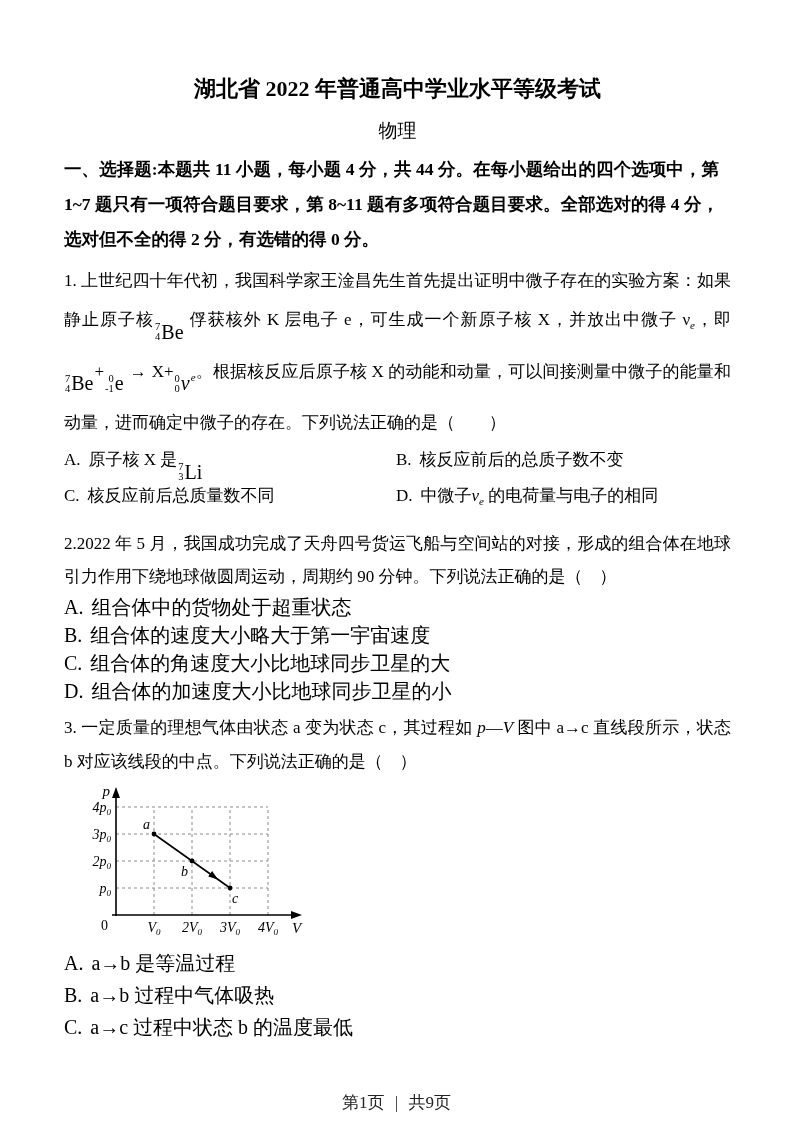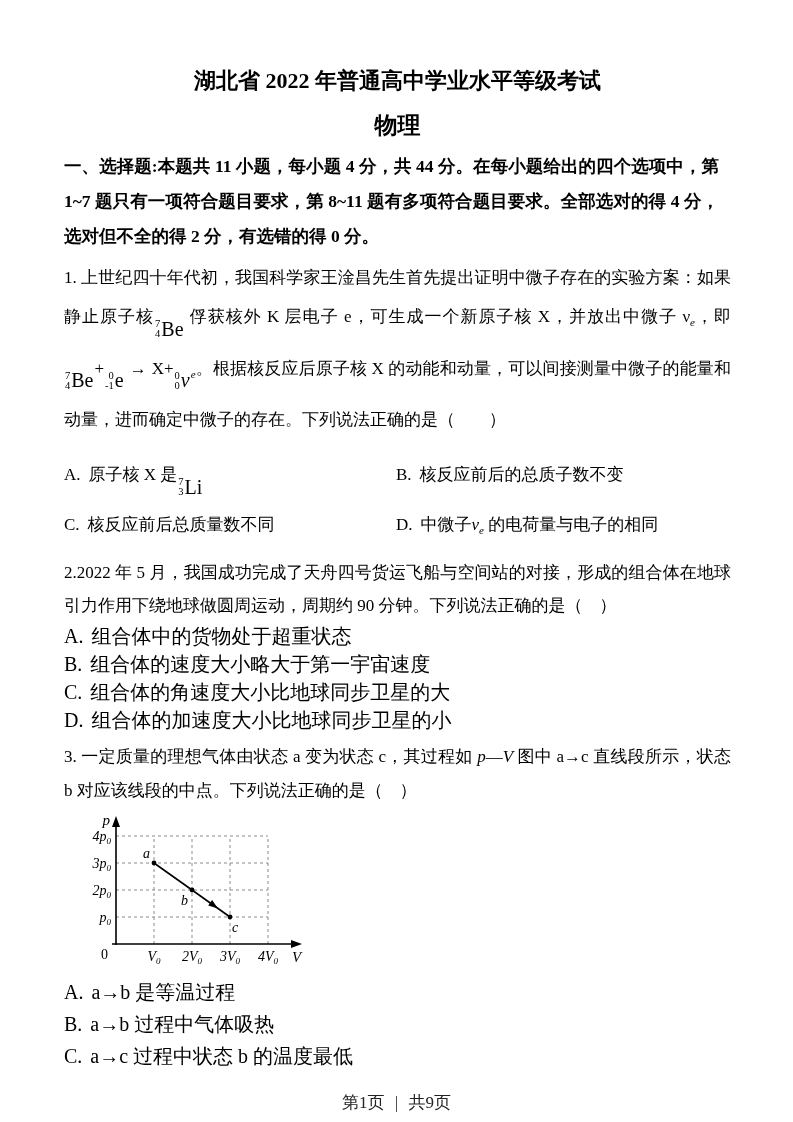--- a/index.html
+++ b/index.html
@@ -1,27 +1,27 @@
 <!DOCTYPE html>
 <html><head>
 <meta charset="utf-8">
 <style>
   html,body{margin:0;padding:0;background:#fff;}
   body{width:793px;height:1122px;position:relative;color:#000;
        font-family:"Liberation Serif","DejaVu Serif",serif;}
   .page{padding:58px 62px 0 64px;}
-  .doc-title{font-size:22px;font-weight:bold;text-align:center;margin:8px 0 14px 0;}
-  .doc-subject{font-size:23px;font-weight:bold;text-align:center;margin:0 0 8px 0;}
+  .doc-title{font-size:22px;font-weight:bold;text-align:center;margin:16px 0 14px 0;}
+  .doc-subject{font-size:19px;font-weight:normal;text-align:center;margin:0 0 8px 0;}
   .instructions{font-size:17.5px;font-weight:bold;line-height:35px;text-align:justify;margin:0 12px 4px 0;}
   .stem{font-size:17px;text-align:justify;margin:0;}
   .stem-q1{line-height:39px;}
   .stem-q2{line-height:33px;margin-top:14px;}
   .stem-q3{line-height:34px;margin-top:6px;}
-  .opts-grid{display:grid;grid-template-columns:332px auto;row-gap:14px;font-size:17px;
-             margin:24px 0 0 0;line-height:24px;}
+  .opts-grid{display:grid;grid-template-columns:332px auto;font-size:17px;
+             margin:6px 0 0 0;line-height:24px;}
   .opt-label{margin-right:8px;}
   .opt-line{font-size:20px;line-height:28px;}
   .opts-q3 .opt-line{line-height:32px;}
   .nuc{display:inline-flex;align-items:center;vertical-align:-5px;margin:0 1px;}
   .nuc .scripts{display:inline-flex;flex-direction:column;align-items:flex-end;
                 font-size:10.5px;line-height:10px;margin-right:1px;}
   .nuc .sym{font-size:20px;}
   .nu{font-style:italic;}
   sub.small{font-size:11px;}
   .eq{white-space:nowrap;}

